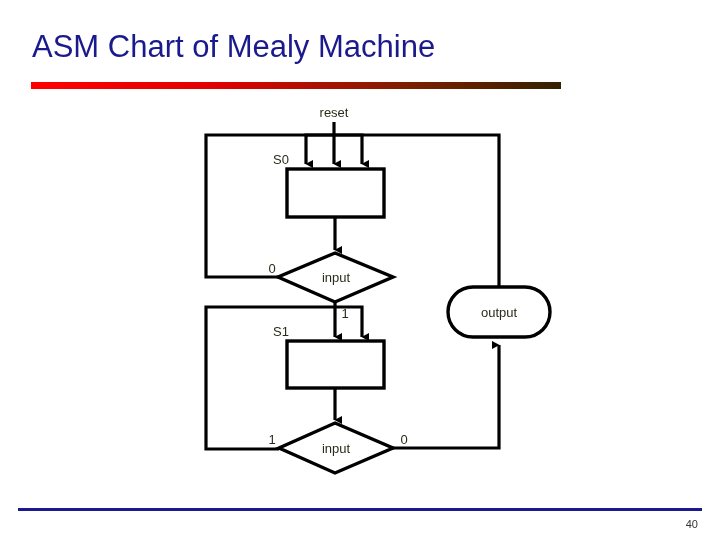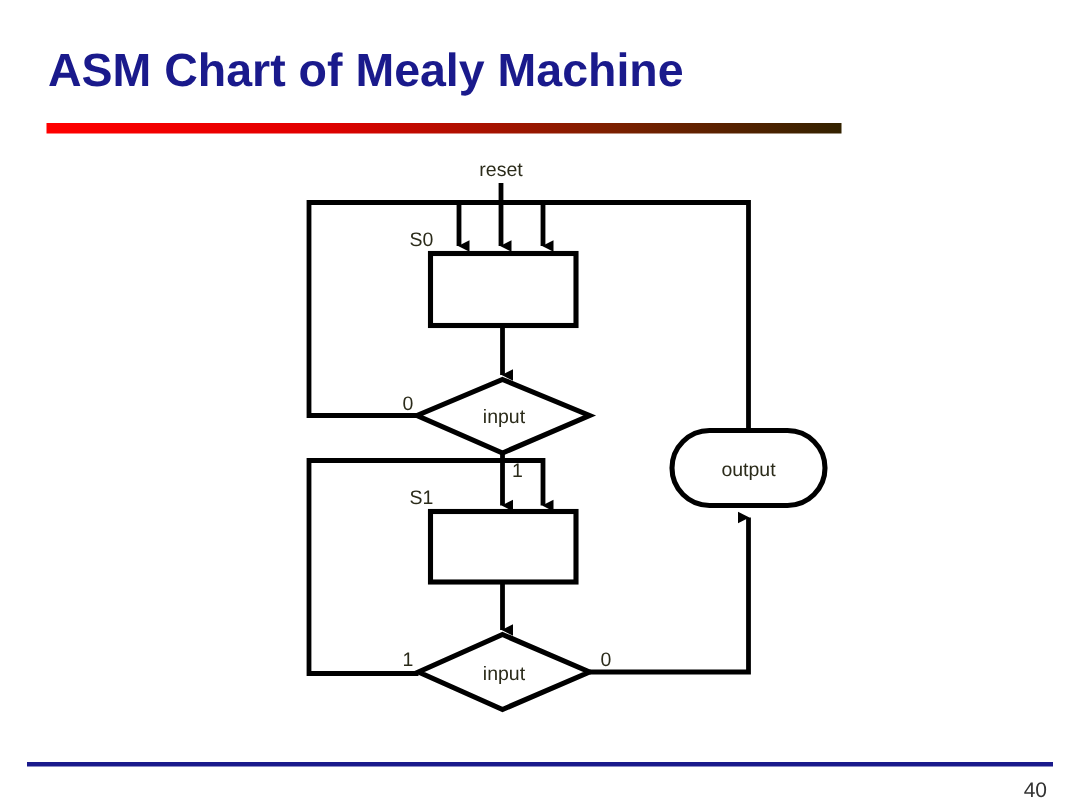--- a/index.html
+++ b/index.html
@@ -20,21 +20,21 @@
     left: 0; top: 0;
     width: 720px;
     height: 540px;
   }
   .slide-title {
     position: absolute;
     left: 32px;
     top: 28px;
     width: 600px;
     font-size: 31px;
-    font-weight: bold;
+    font-weight: normal;
     color: #1a1a8c;
     letter-spacing: 0px;
     line-height: 38px;
     white-space: nowrap;
   }
   .title-rule {
     position: absolute;
     left: 31px;
     top: 82px;
     width: 530px;
@@ -46,21 +46,21 @@
     left: 18px;
     top: 508px;
     width: 684px;
     height: 3px;
     background: #1a1a8c;
   }
   .page-number {
     position: absolute;
     right: 22px;
     top: 518px;
-    font-size: 14px;
+    font-size: 11px;
     color: #333333;
     text-align: right;
   }
   .diagram-wrap {
     position: absolute;
     left: 0;
     top: 0;
     width: 656px;
     height: 505px;
   }

